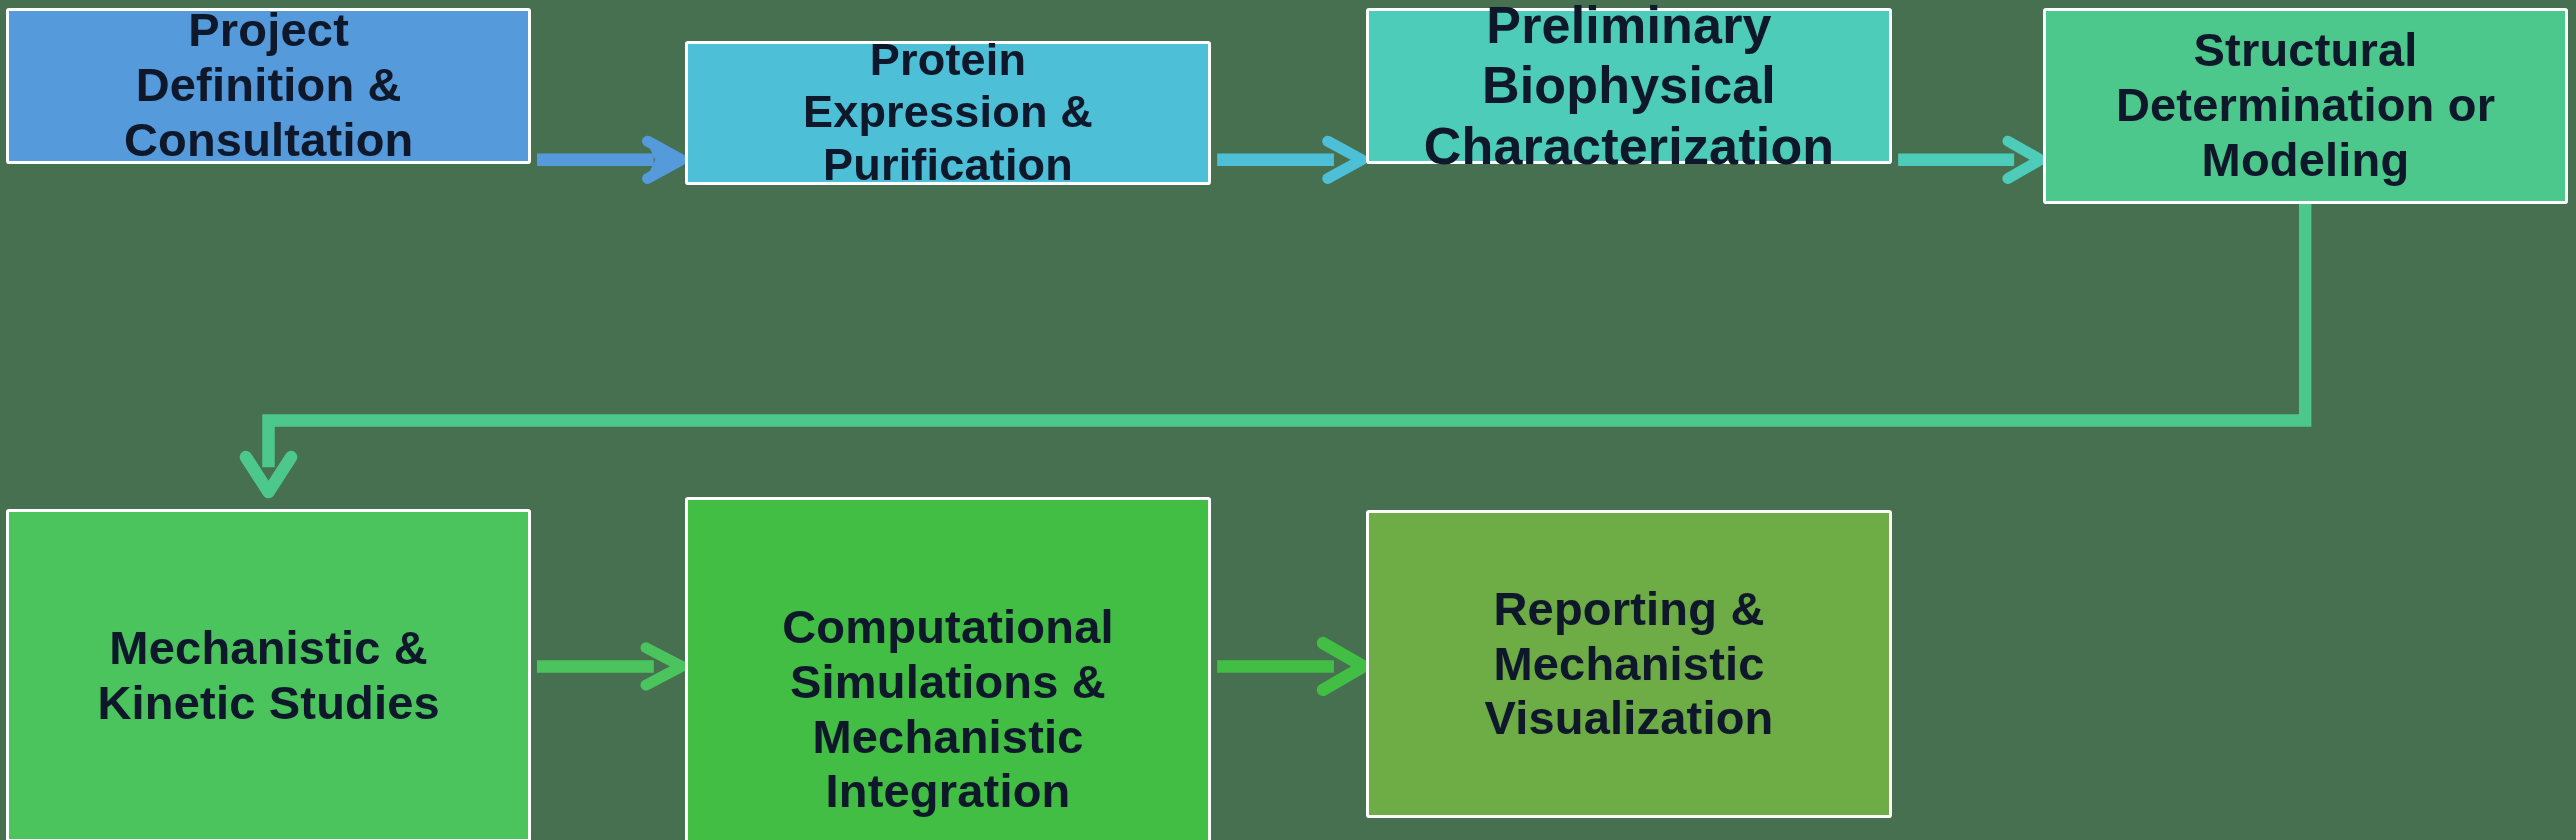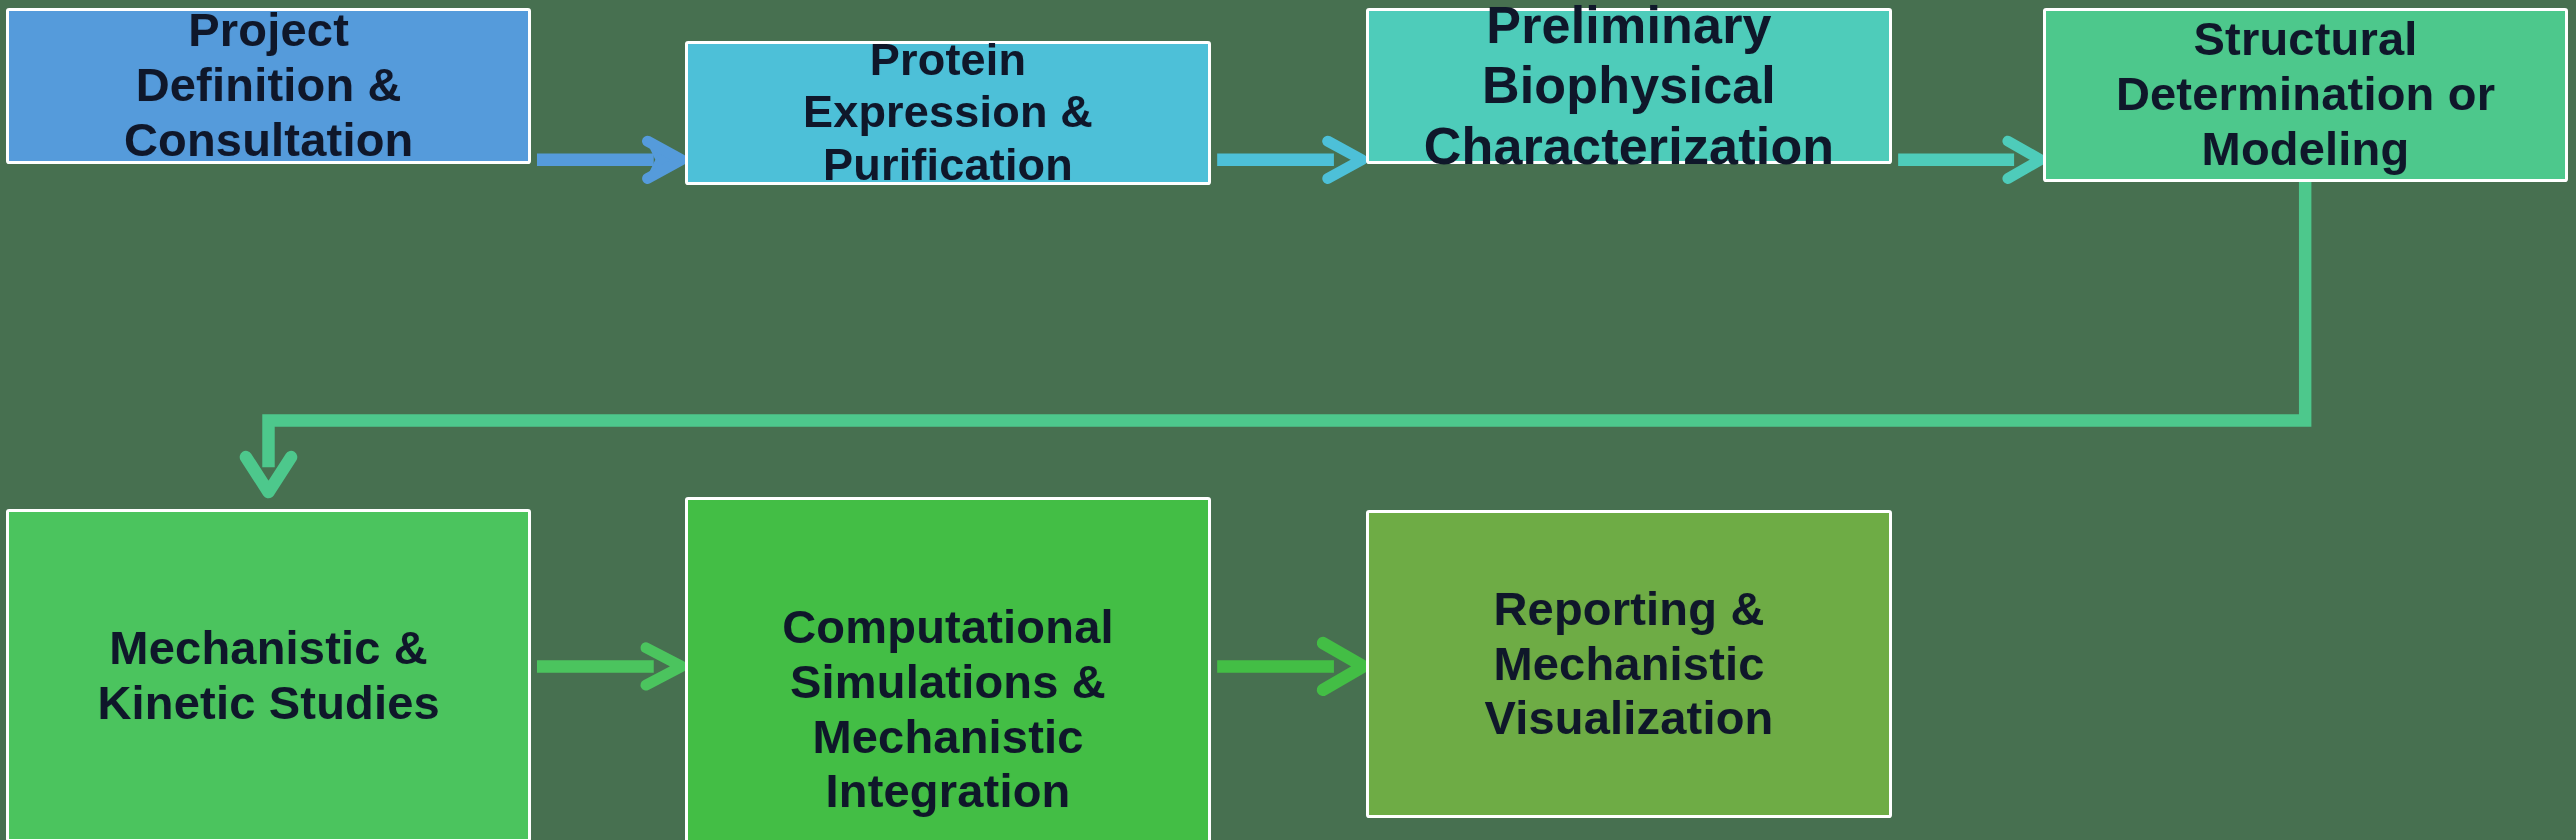--- a/index.html
+++ b/index.html
@@ -37,21 +37,21 @@
     padding: 12px 11px;
   }
   .node-label {
     display: block;
     width: 100%;
   }
   
   #node-project      { left: 6.2px;    top: 7.8px;  width: 525px;  height: 156px; background: #559BDB; font-size: 47px; }
   #node-expression   { left: 685px;  top: 7.8px;  width: 526px;  height: 144px; background: #4DC0D8; font-size: 45px; margin-top: 33px; }
   #node-preliminary  { left: 1366px; top: 7.8px;  width: 526px;  height: 156px; background: #4ECCBA; font-size: 52px; }
-  #node-structural   { left: 2043px; top: 7.8px;  width: 525px;  height: 174px; background: #4DC88C; font-size: 47px; }
+  #node-structural   { left: 2043px; top: 7.8px;  width: 525px;  height: 196px; background: #4DC88C; font-size: 47px; }
   
   #node-mechanistic  { left: 6.2px;    top: 497px; width: 525px;  height: 333px; background: #4BC45E; font-size: 47px; margin-top: 12px; }
   #node-computational{ left: 685px;  top: 497px; width: 526px;  height: 425px; background: #43BE45; font-size: 47px; }
   #node-reporting    { left: 1366px; top: 510px; width: 526px;  height: 308px; background: #6EAC45; font-size: 47px; }
 
   .edge-layer {
     position: absolute;
     left: 0; top: 0;
     width: 2576px;
     height: 841px;

